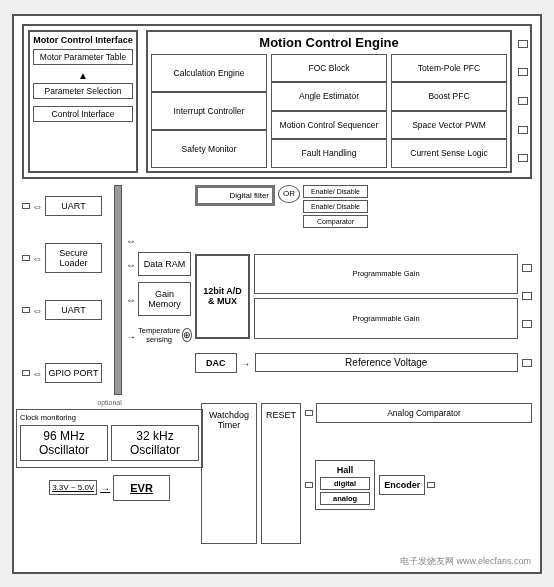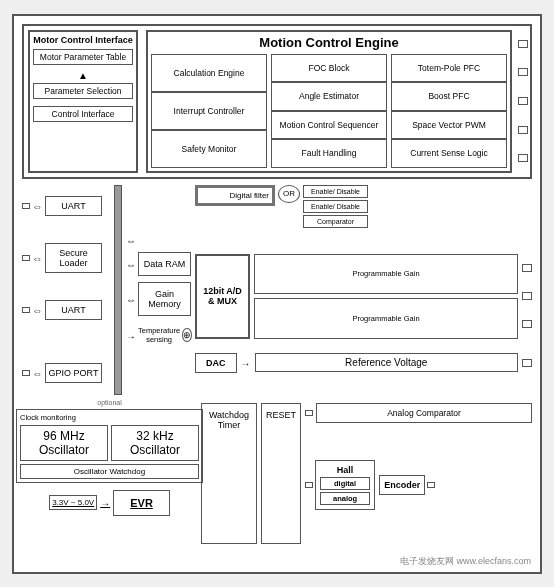--- a/index.html
+++ b/index.html
@@ -440,21 +440,20 @@
   <div class="bottom-section">
 
     <div class="bottom-left">
       <div style="font-size:7px;color:#666;">optional</div>
       <div class="clock-section">
         <div class="clock-title">Clock monitoring</div>
         <div class="clock-boxes">
           <div class="clock-box">96 MHz Oscillator</div>
           <div class="clock-box">32 kHz Oscillator</div>
         </div>
-        <div class="oscillator-watchdog">Oscillator Watchdog</div>
       </div>
       <div class="evr-section" style="margin-top:4px;text-decoration:underline;">
         <div class="voltage-label">3.3V ~ 5.0V</div>
         <span style="font-size:10px;">→</span>
         <div class="evr-box">EVR</div>
       </div>
     </div>
 
     <div class="bottom-center">
       <div class="bottom-center-box">Watchdog Timer</div>

